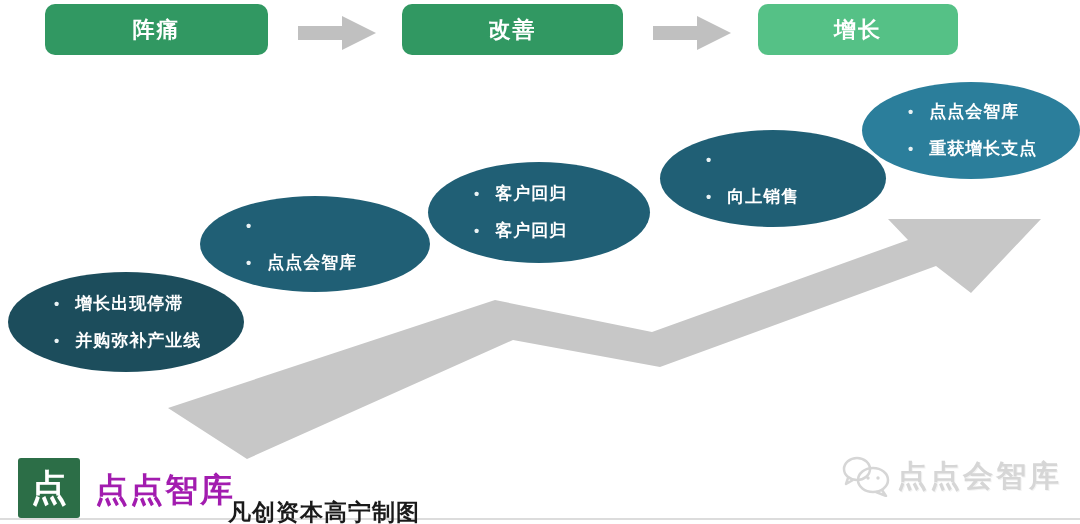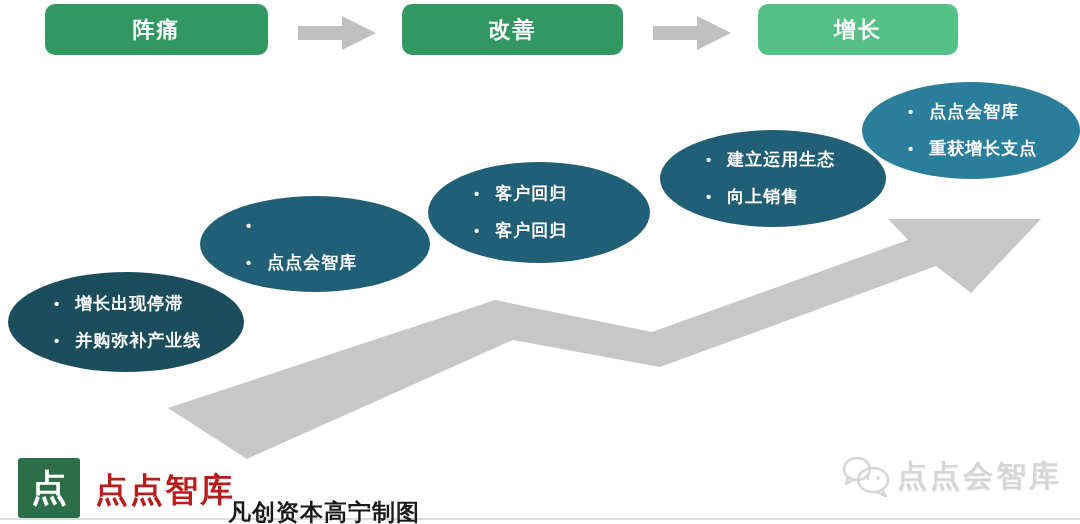--- a/index.html
+++ b/index.html
@@ -192,21 +192,20 @@
     </div>
     <div class="bubble-row">
       <span class="bubble-bullet">•</span>
       <span>客户回归</span>
     </div>
   </div>
 
   <div class="bubble bubble-4" style="background: rgb(32, 95, 117);">
     <div class="bubble-row">
       <span class="bubble-bullet">•</span>
-      <span>建立运用生态</span>
     </div>
     <div class="bubble-row">
       <span class="bubble-bullet">•</span>
       <span>向上销售</span>
     </div>
   </div>
 
   <div class="bubble bubble-5" style="background: rgb(43, 126, 155);">
     <div class="bubble-row">
       <span class="bubble-bullet">•</span>
@@ -228,17 +227,17 @@
       <circle cx="38" cy="23" r="1.7" fill="#d6d6d6"></circle>
     </svg>
     <span class="watermark-text">点点会智库</span>
   </div>
 
   <div class="footer">
     <div class="footer-divider"></div>
     <div class="logo-box" style="background: rgb(44, 110, 71);">
       <span>点</span>
     </div>
-    <div class="brand-name" style="color: #b91c1c;">点点智库</div>
+    <div class="brand-name" style="color: #a21caf;">点点智库</div>
     <div class="credit-text">凡创资本高宁制图</div>
   </div>
 
 </div>
 
 </body></html>

